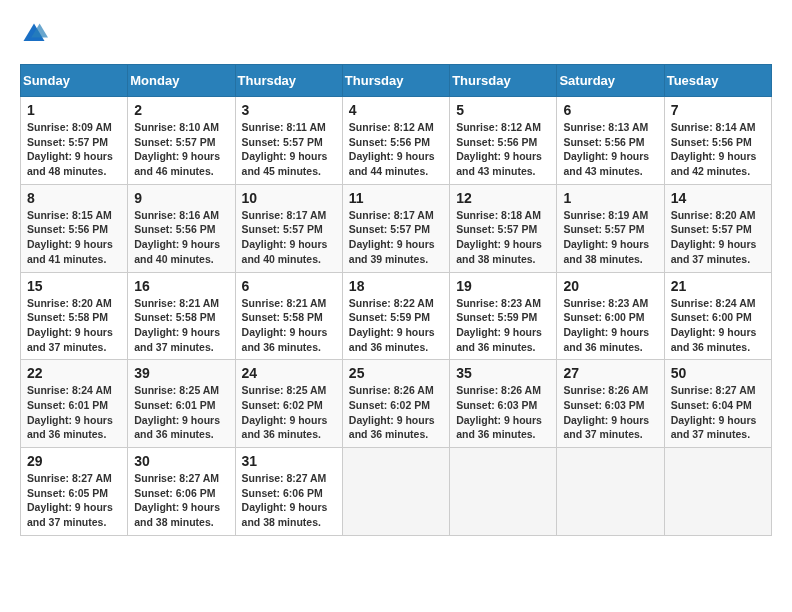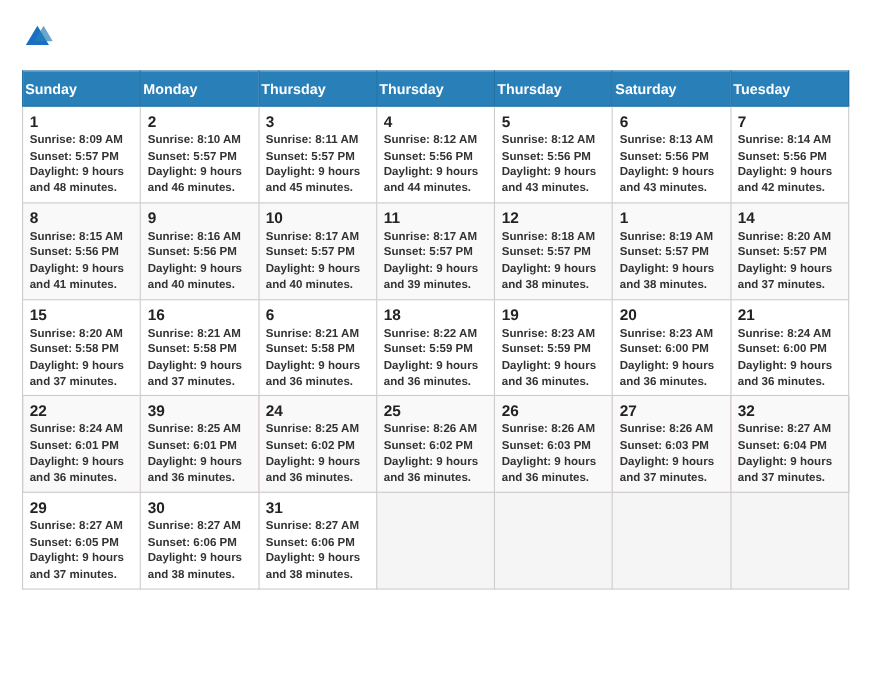--- a/index.html
+++ b/index.html
@@ -322,37 +322,37 @@
         </td>
         <td>
           <span class="day-number">25</span>
         <div class="day-info">
           Sunrise: 8:26 AM<br>
           Sunset: 6:02 PM<br>
           Daylight: 9 hours and 36 minutes.
         </div>
         </td>
         <td>
-          <span class="day-number">26</span>
+          <span class="day-number">35</span>
         <div class="day-info">
           Sunrise: 8:26 AM<br>
           Sunset: 6:03 PM<br>
           Daylight: 9 hours and 36 minutes.
         </div>
         </td>
         <td>
           <span class="day-number">27</span>
         <div class="day-info">
           Sunrise: 8:26 AM<br>
           Sunset: 6:03 PM<br>
           Daylight: 9 hours and 37 minutes.
         </div>
         </td>
         <td>
-          <span class="day-number">32</span>
+          <span class="day-number">50</span>
         <div class="day-info">
           Sunrise: 8:27 AM<br>
           Sunset: 6:04 PM<br>
           Daylight: 9 hours and 37 minutes.
         </div>
         </td>
       </tr>
       <tr>
         <td>
           <span class="day-number">29</span>

